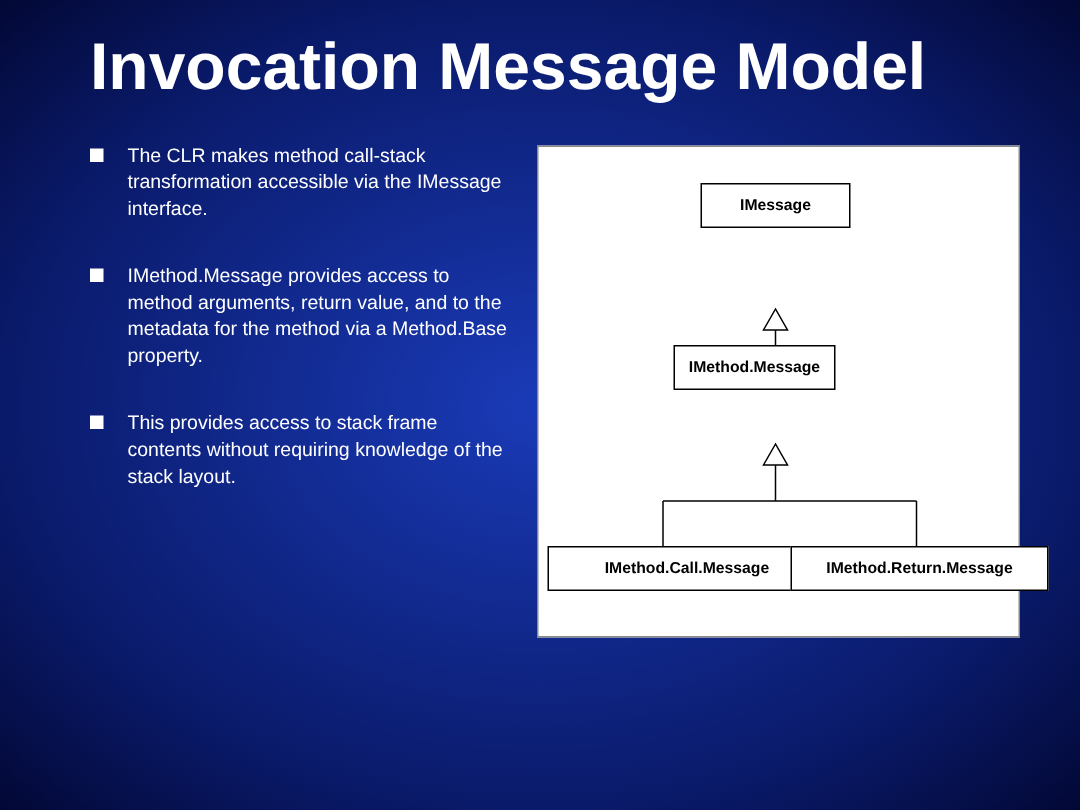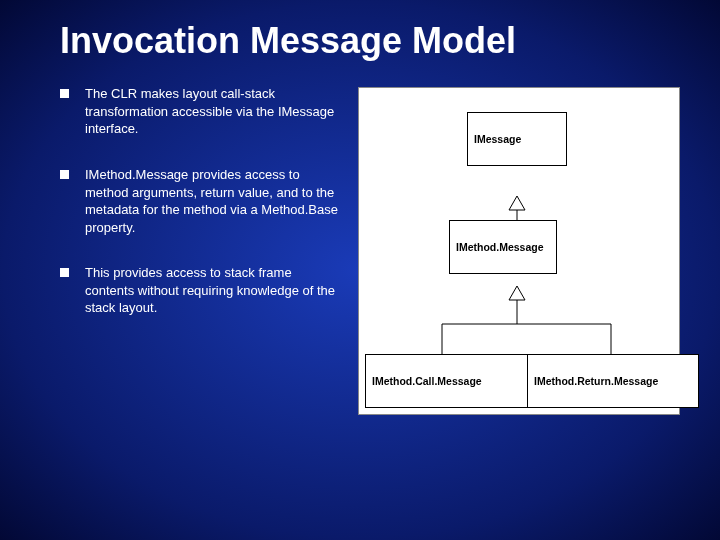--- a/index.html
+++ b/index.html
@@ -10,21 +10,21 @@
     font-family: Verdana, Geneva, sans-serif;
     color: #fff;
     overflow: hidden;
     position: relative;
   }
   .slide {
     padding: 20px 40px 20px 60px;
     height: 100%;
   }
   .title {
-    font-size: 36px;
+    font-size: 44px;
     font-weight: bold;
     line-height: 1.15;
     margin-bottom: 24px;
     font-family: Verdana, sans-serif;
   }
   .content {
     display: flex;
     gap: 18px;
   }
   .bullets {
@@ -55,22 +55,22 @@
     height: 328px;
     margin-top: 2px;
     border: 1px solid #888;
   }
   .box {
     position: absolute;
     border: 1px solid #000;
     background: #fff;
     font-size: 10.5px;
     font-weight: bold;
-    text-align: left;
-    padding: 20px 6px;
+    text-align: center;
+    padding: 8px 6px;
     white-space: nowrap;
   }
   .box-imessage { left: 108px; top: 24px; width: 100px; }
   .box-imethodmessage { left: 90px; top: 132px; width: 108px; }
   .box-left { left: 6px; top: 266px; width: 186px; }
   .box-right { left: 168px; top: 266px; width: 172px; }
   svg.connector {
     position: absolute;
     overflow: visible;
   }
@@ -79,21 +79,21 @@
 <body>
 
 <div class="slide">
   <h1 class="title">Invocation Message Model</h1>
 
   <div class="content">
 
     <div class="bullets">
       <div class="bullet">
         <div class="bullet-mark"></div>
-        <div class="bullet-text">The CLR makes layout call-stack transformation accessible via the IMessage interface.</div>
+        <div class="bullet-text">The CLR makes method call-stack transformation accessible via the IMessage interface.</div>
       </div>
       <div class="bullet">
         <div class="bullet-mark"></div>
         <div class="bullet-text">IMethod.Message provides access to method arguments, return value, and to the metadata for the method via a Method.Base property.</div>
       </div>
       <div class="bullet">
         <div class="bullet-mark"></div>
         <div class="bullet-text">This provides access to stack frame contents without requiring knowledge of the stack layout.</div>
       </div>
     </div>

